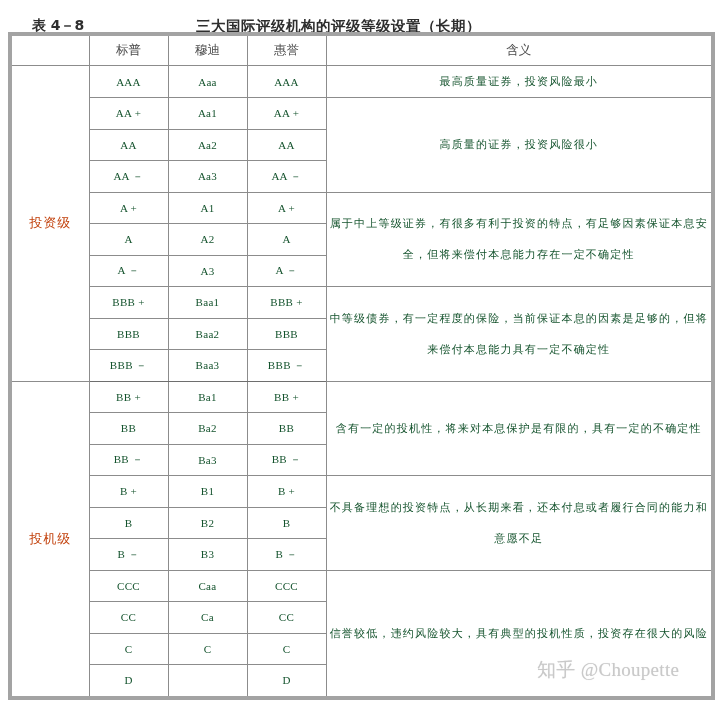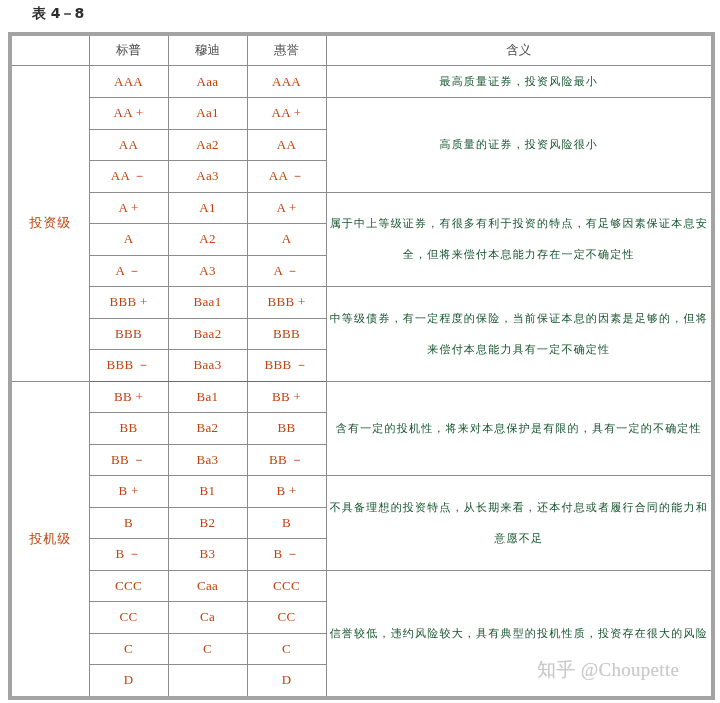--- a/index.html
+++ b/index.html
@@ -2,21 +2,21 @@
 <html><head>
 <meta charset="utf-8">
 <style>
   html, body { margin: 0; padding: 0; background: #ffffff; }
   body {
     width: 720px; height: 703px; position: relative; overflow: hidden;
     font-family: "DejaVu Serif", "Liberation Serif", serif;
     color: #3a3a3a;
   }
   .caption {
-    position: absolute; top: 0; left: 0; width: 636px; height: 28px; padding-left: 48px;
+    position: absolute; top: 12px; left: 0; width: 636px; height: 28px; padding-left: 48px;
   }
   .caption-num {
     position: absolute; left: 32px; top: 5px;
     font-family: "DejaVu Sans", sans-serif; font-weight: bold; font-size: 14px; color: #2e2e2e;
   }
   .caption-title {
     position: absolute; left: 196px; top: 5px;
     font-family: "DejaVu Sans", sans-serif; font-weight: bold; font-size: 14.5px; color: #2e2e2e;
     letter-spacing: 0.5px;
   }
@@ -31,40 +31,41 @@
     border: 1px solid #8c8c8c;
     padding: 0; text-align: center; vertical-align: middle;
     font-weight: normal;
   }
   table.grid thead th {
     height: 29px; font-size: 12.5px; color: #4a4a4a;
   }
   table.grid tbody td { height: 30.5px; }
   td.grade {
     font-family: "Liberation Serif", "DejaVu Serif", serif;
-    font-size: 13px; color: #c2410c; letter-spacing: 0.3px;
+    font-size: 11px; color: #14532d; letter-spacing: 0.3px;
   }
   td.category { font-size: 13px; color: #c2410c; letter-spacing: 1px; }
   td.meaning {
     text-align: left; padding: 0 10px 0 10px;
     font-size: 11px; line-height: 31px; color: #14532d; letter-spacing: 1.2px;
   }
   tr.section-end td { border-bottom: 1.5px solid #6e6e6e; margin-top: 44px; }
   .watermark {
     position: absolute; left: 537px; top: 657px;
     font-family: Liberation Serif, serif; font-size: 19px;
     color: #c9c9c9; letter-spacing: 0.3px;
     text-shadow: 0 0 1px #e4e4e4;
   }
 </style>
 </head>
 <body>
 
 <div class="caption">
   <span class="caption-num">表 4－8</span>
+  <span class="caption-title">三大国际评级机构的评级等级设置（长期）</span>
 </div>
 
 <table class="grid">
   <colgroup>
     <col style="width:79px">
     <col style="width:79px">
     <col style="width:79px">
     <col style="width:79px">
     <col style="width:387px">
   </colgroup>

